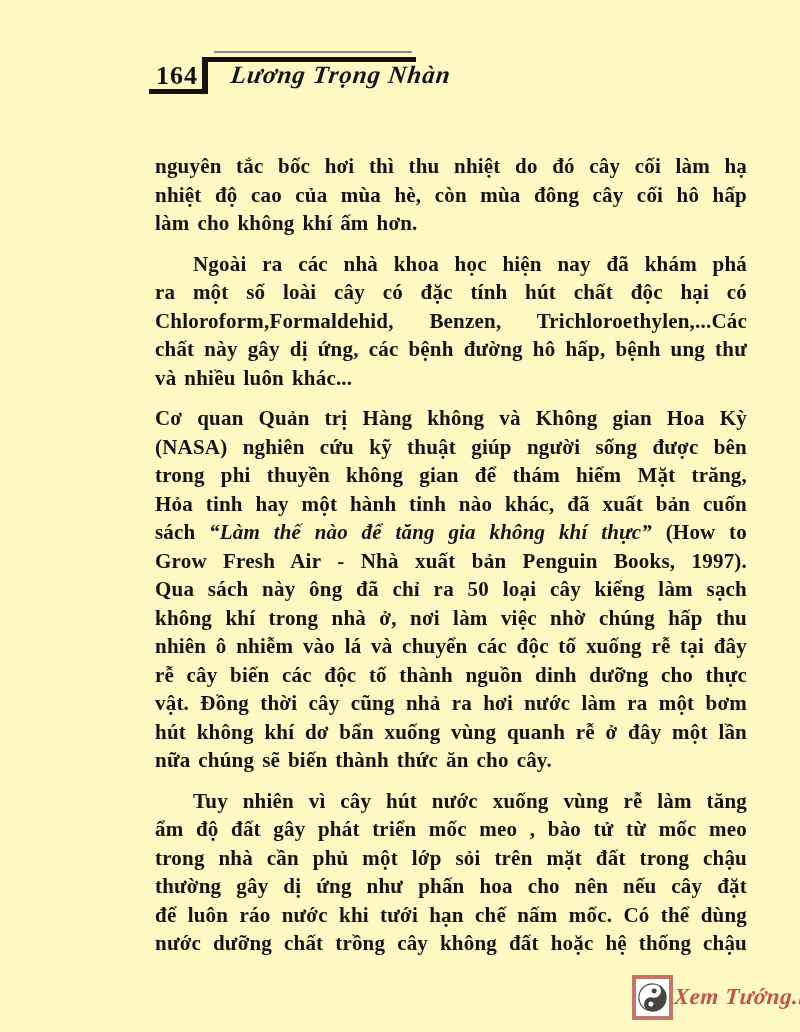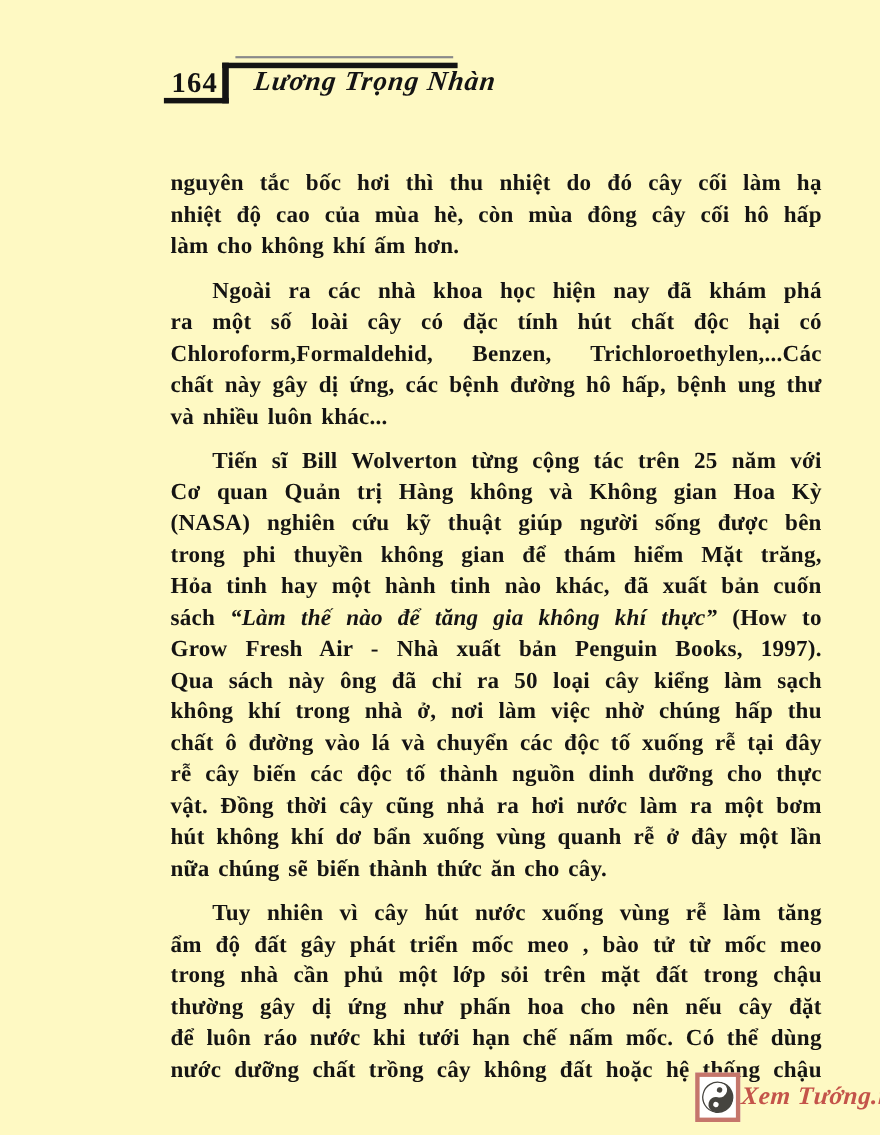--- a/index.html
+++ b/index.html
@@ -123,30 +123,29 @@
         <div class="line last">làm cho không khí ấm hơn.</div>
       </div>
       <div class="paragraph">
         <div class="line indent">Ngoài ra các nhà khoa học hiện nay đã khám phá</div>
         <div class="line">ra một số loài cây có đặc tính hút chất độc hại có</div>
         <div class="line">Chloroform,Formaldehid, Benzen, Trichloroethylen,...Các</div>
         <div class="line">chất này gây dị ứng, các bệnh đường hô hấp, bệnh ung thư</div>
         <div class="line last">và nhiều luôn khác...</div>
       </div>
       <div class="paragraph">
-        <div class="line indent">Tiến sĩ Bill Wolverton từng cộng tác trên 25 năm với</div>
         <div class="line">Cơ quan Quản trị Hàng không và Không gian Hoa Kỳ</div>
         <div class="line">(NASA) nghiên cứu kỹ thuật giúp người sống được bên</div>
         <div class="line">trong phi thuyền không gian để thám hiểm Mặt trăng,</div>
         <div class="line">Hỏa tinh hay một hành tinh nào khác, đã xuất bản cuốn</div>
         <div class="line"><span>sách </span><em>“Làm thế nào để tăng gia không khí thực”</em><span> (How to</span></div>
         <div class="line">Grow Fresh Air - Nhà xuất bản Penguin Books, 1997).</div>
         <div class="line">Qua sách này ông đã chỉ ra 50 loại cây kiểng làm sạch</div>
         <div class="line">không khí trong nhà ở, nơi làm việc nhờ chúng hấp thu</div>
-        <div class="line">chất ô đường vào lá và chuyển các độc tố xuống rễ tại đây</div>
+        <div class="line">nhiên ô nhiễm vào lá và chuyển các độc tố xuống rễ tại đây</div>
         <div class="line">rễ cây biến các độc tố thành nguồn dinh dưỡng cho thực</div>
         <div class="line">vật. Đồng thời cây cũng nhả ra hơi nước làm ra một bơm</div>
         <div class="line">hút không khí dơ bẩn xuống vùng quanh rễ ở đây một lần</div>
         <div class="line last">nữa chúng sẽ biến thành thức ăn cho cây.</div>
       </div>
       <div class="paragraph">
         <div class="line indent">Tuy nhiên vì cây hút nước xuống vùng rễ làm tăng</div>
         <div class="line">ẩm độ đất gây phát triển mốc meo , bào tử từ mốc meo</div>
         <div class="line">trong nhà cần phủ một lớp sỏi trên mặt đất trong chậu</div>
         <div class="line">thường gây dị ứng như phấn hoa cho nên nếu cây đặt</div>

